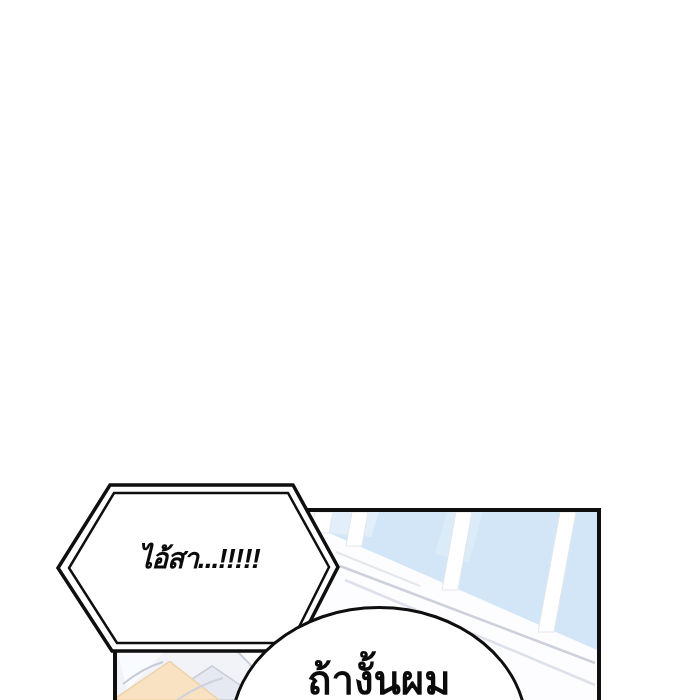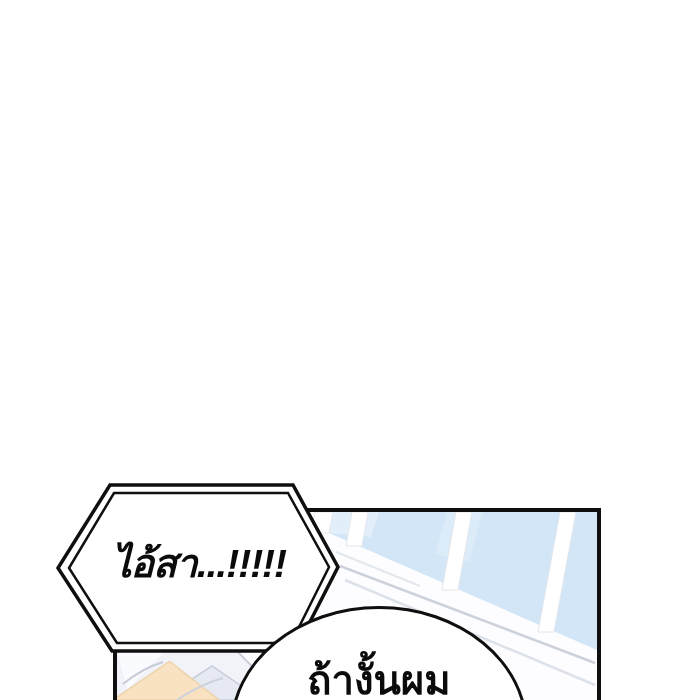--- a/index.html
+++ b/index.html
@@ -11,21 +11,21 @@
   .panel{
     position:absolute;left:113px;top:508px;width:488px;height:196px;
     box-sizing:border-box;border:4px solid #0f0f0f;background:#ffffff;
     overflow:hidden;z-index:1;
   }
   .panel-art{position:absolute;left:0;top:0;display:block;}
   
   .hex-svg{position:absolute;left:52px;top:481px;z-index:3;}
   .hex-text{
     position:absolute;left:95px;top:544px;width:208px;z-index:4;
-    font-size:39px;font-weight:700;font-style:italic;line-height:1.05;
+    font-size:28px;font-weight:700;font-style:italic;line-height:1.05;
     color:#0b0b0b;text-align:center;letter-spacing:-1px;white-space:nowrap;
   }
   
   .speech-bubble{
     position:absolute;left:230px;top:606px;width:298px;height:246px;
     box-sizing:border-box;border:3px solid #0f0f0f;border-radius:50%;
     background:#ffffff;z-index:5;
   }
   .speech-text{
     position:absolute;left:0;right:0;top:48px;

